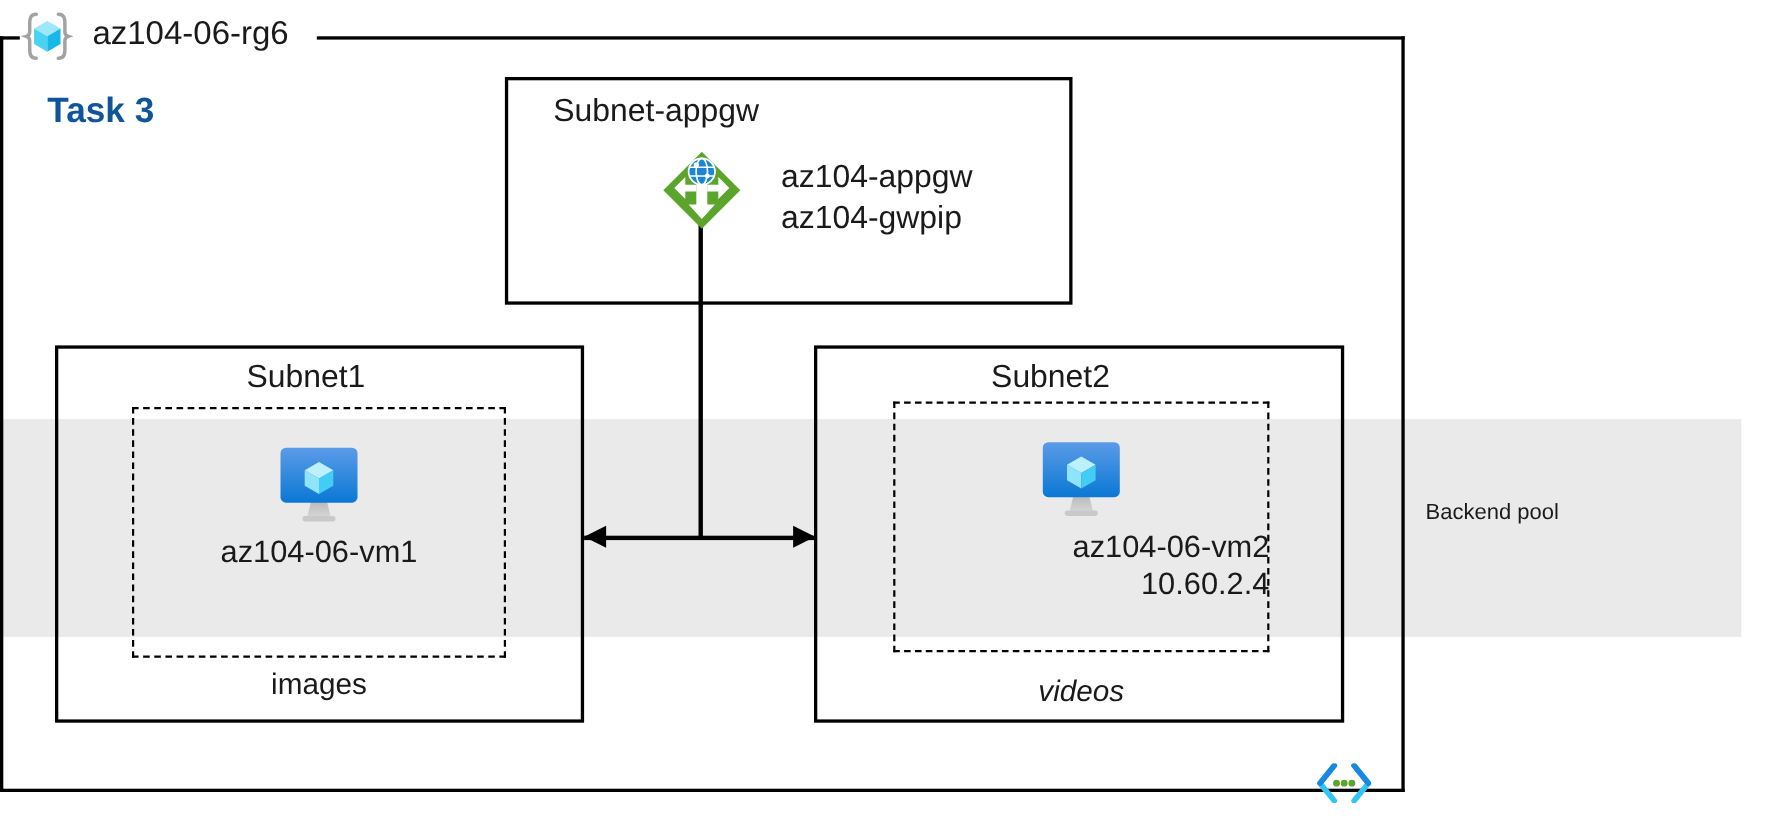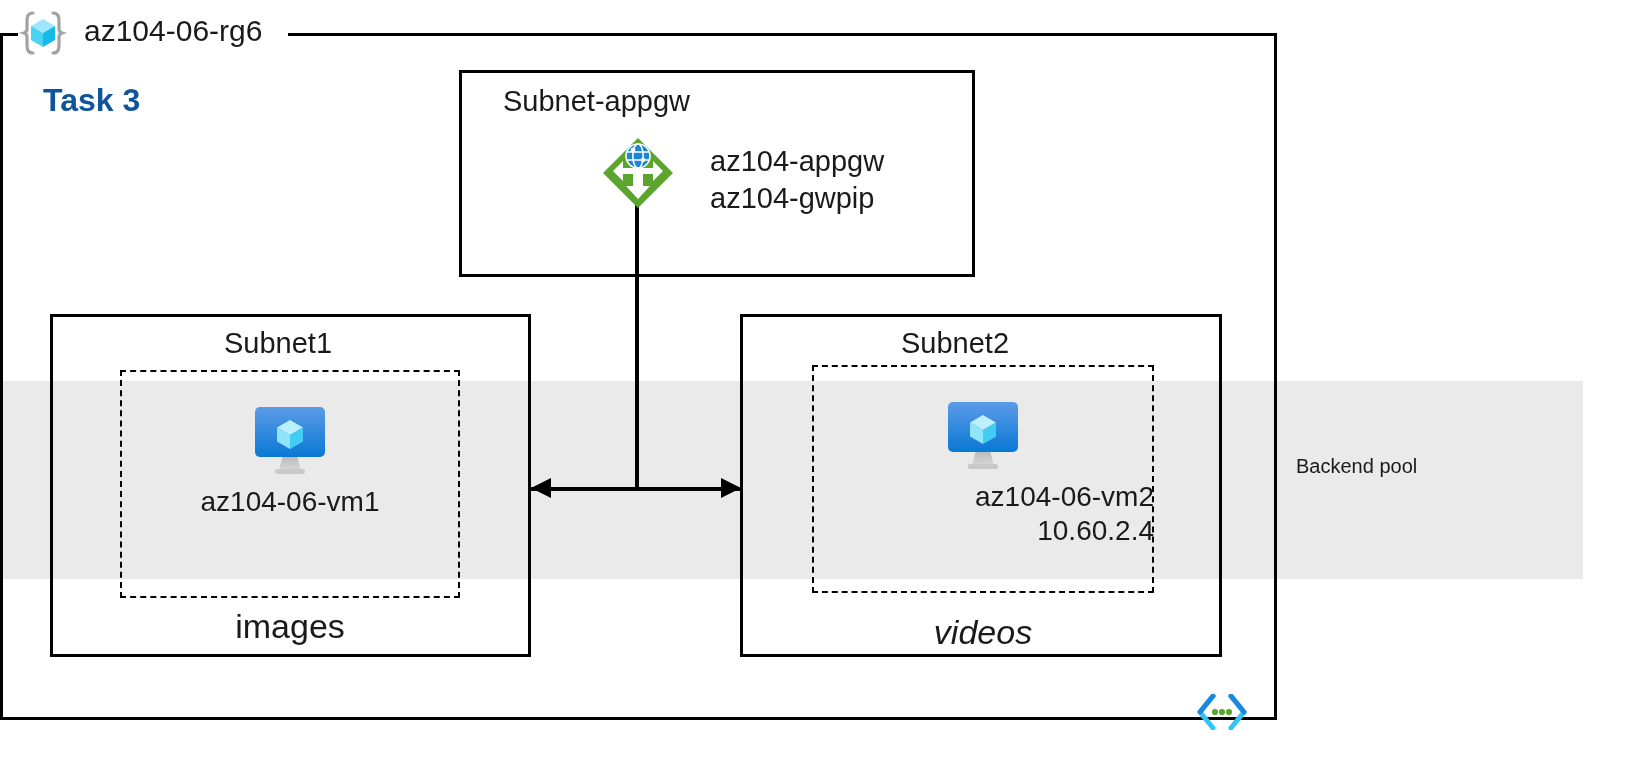--- a/index.html
+++ b/index.html
@@ -139,21 +139,21 @@
   }
   .vm-name, .vm-ip {
     font-size: 28px;
     color: #1a1a1a;
     line-height: 1.21;
     white-space: nowrap;
   }
 
   .storage-label {
     position: absolute;
-    font-size: 34px;
+    font-size: 27px;
     color: #1a1a1a;
     white-space: nowrap;
     z-index: 6;
     text-align: center;
   }
   #label-images { left: 120px; top: 607px; width: 340px; }
   #label-videos { left: 812px; top: 613px; width: 342px; font-style: italic; }
 
   
   .appgw-icon {

